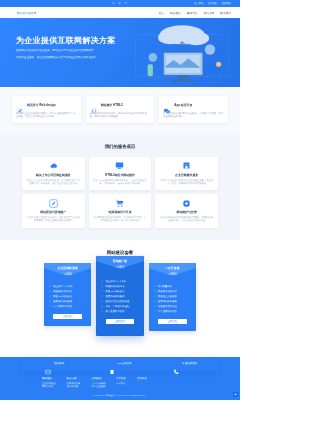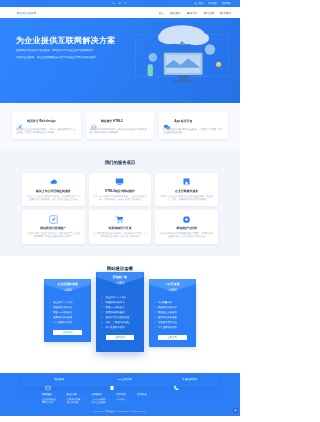--- a/index.html
+++ b/index.html
@@ -33,21 +33,21 @@
   .logo-mark{
     width:7px;height:7px;position:relative;
   }
   .logo-text{font-size:2.6px;color:#2b7ef5;letter-spacing:.2px;white-space:nowrap;}
   .nav{margin-left:auto;display:flex;gap:6px;align-items:center;}
   .nav-item{font-size:2.7px;color:#555;white-space:nowrap;}
   .nav-item.active{color:#2b7ef5;}
 
   
   .hero{
-    height:85px;position:relative;overflow:hidden;
+    height:69px;position:relative;overflow:hidden;
     background:linear-gradient(118deg,#2f86ff 0%,#2b7ef5 45%,#2571e8 100%);
   }
   .hero-grid{
     position:absolute;inset:0;
     background-image:
       linear-gradient(rgba(255,255,255,.05) .5px,transparent .5px),
       linear-gradient(90deg,rgba(255,255,255,.05) .5px,transparent .5px);
     background-size:8px 8px;
   }
   .hero-copy{position:absolute;left:16px;top:18px;width:104px;}

